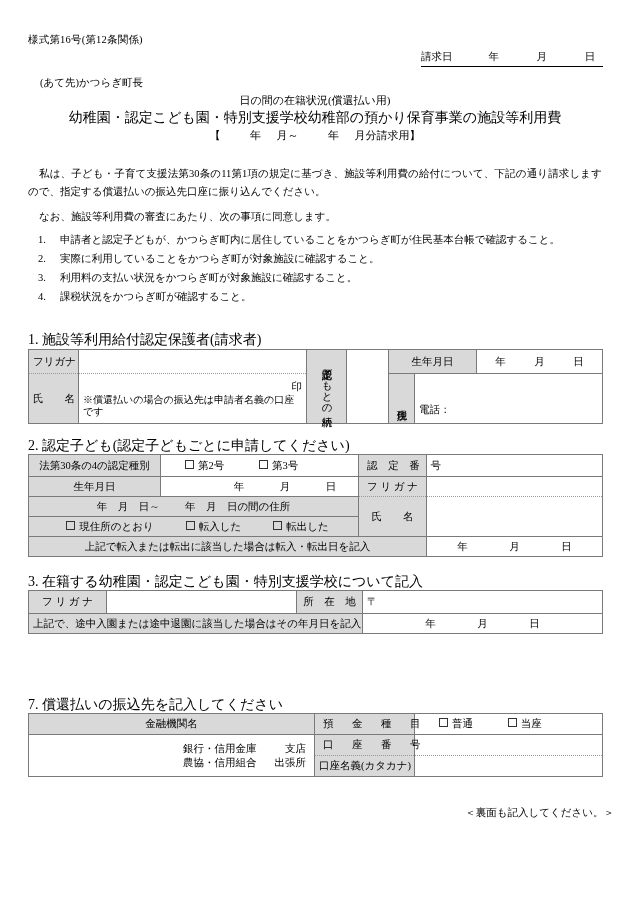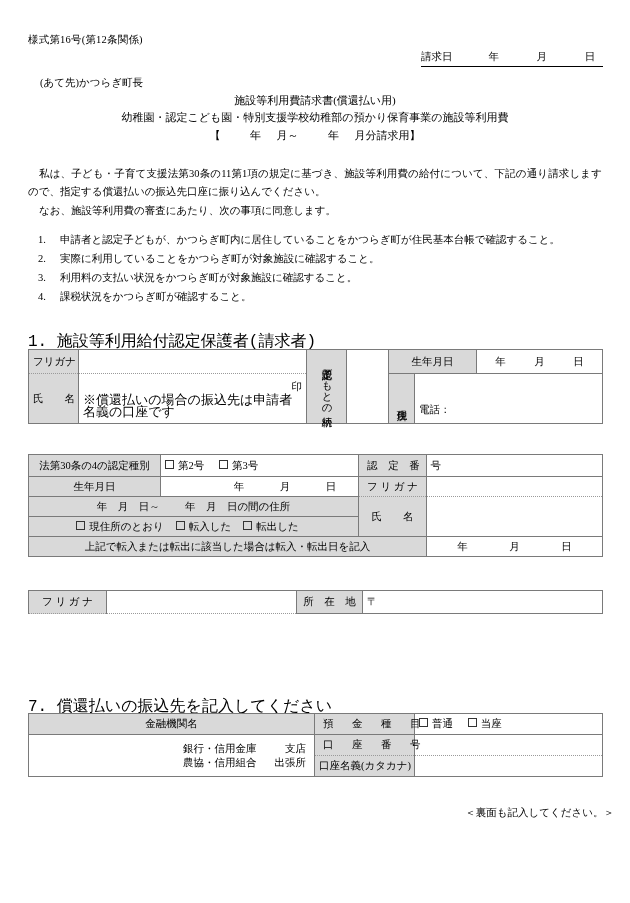--- a/index.html
+++ b/index.html
@@ -56,58 +56,57 @@
   }
 
   .title-block {
     position: absolute;
     left: 0;
     top: 92px;
     width: 630px;
     text-align: center;
   }
   .title-1 { font-size: 11px; line-height: 17px; }
-  .title-2 { font-size: 11px; line-height: 17px; }
+  .title-2 { font-size: 14px; line-height: 17px; }
   .title-3 { font-size: 11px; line-height: 18px; }
   .title-3 .sp { display: inline-block; width: 24px; }
   .title-3 .sp-s { display: inline-block; width: 10px; }
 
   
   .intro {
     position: absolute;
     left: 28px;
     top: 165px;
     width: 574px;
     font-size: 10.5px;
     line-height: 17.5px;
     text-align: justify;
   }
   .intro p { margin: 0; }
   .intro p.i1 { text-indent: 11px; }
-  .intro p.i2 { text-indent: 11px; margin-top: 2px; }
+  .intro p.i2 { text-indent: 11px; margin-top: 8px; }
 
   .consent {
     position: absolute;
     left: 38px;
     top: 230px;
     width: 566px;
     font-size: 10.5px;
     line-height: 19px;
   }
   .consent-row { display: flex; }
   .consent-row .num { width: 22px; flex: none; }
   .consent-row .txt { flex: 1; }
 
   
   .sec-head {
     position: absolute;
     left: 28px;
-    font-size: 16px;
-    white-space: nowrap;
-    font-family: Liberation Mono, monospace;
+    font-size: 14px;
+    white-space: nowrap;
   }
   #sec1-head { top: 331px; }
   #sec2-head { top: 437px; }
   #sec3-head { top: 573px; }
   #sec4-head { top: 696px; }
 
   
   table.form {
     position: absolute;
     border-collapse: collapse;
@@ -169,23 +168,23 @@
   .chk .box {
     display: inline-block;
     width: 7px;
     height: 7px;
     border: 1px solid #333;
     margin-right: 4px;
     position: relative;
     top: 0px;
     background: transparent;
   }
-  .chk .opt { margin-right: 12px; display: inline-block; }
-
-  .note-small { font-size: 13px; line-height: 12px; }
+  .chk .opt { margin-right: 12px; display: inline-block; margin-left: 20px; }
+
+  .note-small { font-size: 10px; line-height: 12px; }
 
   .seal { text-align: right; font-size: 10.5px; }
 
   .footer-note {
     position: absolute;
     right: 16px;
     top: 806px;
     font-size: 10.5px;
     white-space: nowrap;
   }
@@ -208,21 +207,21 @@
   <div class="claim-date">
     <span class="cd-lbl">請求日</span>
     <span class="cd-y">年</span>
     <span class="cd-m">月</span>
     <span class="cd-d">日</span>
   </div>
 
   <div class="addressee">(あて先)かつらぎ町長</div>
 
   <div class="title-block">
-    <div class="title-1">施設等利用費請求書(償還払い用)</div>
+    <div class="title-1">日の間の在籍状況(償還払い用)</div>
     <div class="title-2">幼稚園・認定こども園・特別支援学校幼稚部の預かり保育事業の施設等利用費</div>
     <div class="title-3">
       <span>【</span>
       <span class="sp"></span>
       <span>年</span>
       <span class="sp-s"></span>
       <span>月～</span>
       <span class="sp"></span>
       <span>年</span>
       <span class="sp-s"></span>
@@ -295,20 +294,21 @@
           <span class="vtext">現住所</span>
         </td>
         <td class="blank" colspan="2">
           <div style="height:22px;"></div>
           <div>電話：</div>
         </td>
       </tr>
     </tbody>
   </table>
 
+  <div class="sec-head" id="sec2-head">2. 認定子ども(認定子どもごとに申請してください)</div>
 
   <table class="form" id="t2" style="left:28px; top:454px; width:574px;">
     <colgroup>
       <col style="width:132px">
       <col style="width:198px">
       <col style="width:68px">
       <col style="width:176px">
     </colgroup>
     <tbody>
       <tr style="height:22px;">
@@ -354,37 +354,48 @@
           <div class="ymd-c">
             <span>年</span>
             <span>月</span>
             <span>日</span>
           </div>
         </td>
       </tr>
     </tbody>
   </table>
 
+  <div class="sec-head" id="sec3-head">3. 在籍する幼稚園・認定こども園・特別支援学校について記入</div>
 
   <table class="form" id="t3" style="left:28px; top:590px; width:574px;">
     <colgroup>
       <col style="width:78px">
       <col style="width:190px">
       <col style="width:66px">
       <col style="width:240px">
     </colgroup>
     <tbody>
       <tr style="height:23px;">
         <td class="lbl dotted-b">フ リ ガ ナ</td>
         <td class="blank dotted-b"></td>
         <td class="lbl">所　在　地</td>
         <td class="blank cell-left">
           <span>〒</span>
         </td>
       </tr>
+      <tr style="height:20px;">
+        <td class="lbl cell-left" colspan="3">上記で、途中入園または途中退園に該当した場合はその年月日を記入</td>
+        <td class="blank">
+          <div class="ymd-c">
+            <span>年</span>
+            <span>月</span>
+            <span>日</span>
+          </div>
+        </td>
+      </tr>
     </tbody>
   </table>
 
   <div class="sec-head" id="sec4-head">7. 償還払いの振込先を記入してください</div>
 
   <table class="form" id="t4" style="left:28px; top:713px; width:574px;">
     <colgroup>
       <col style="width:286px">
       <col style="width:100px">
       <col style="width:188px">

